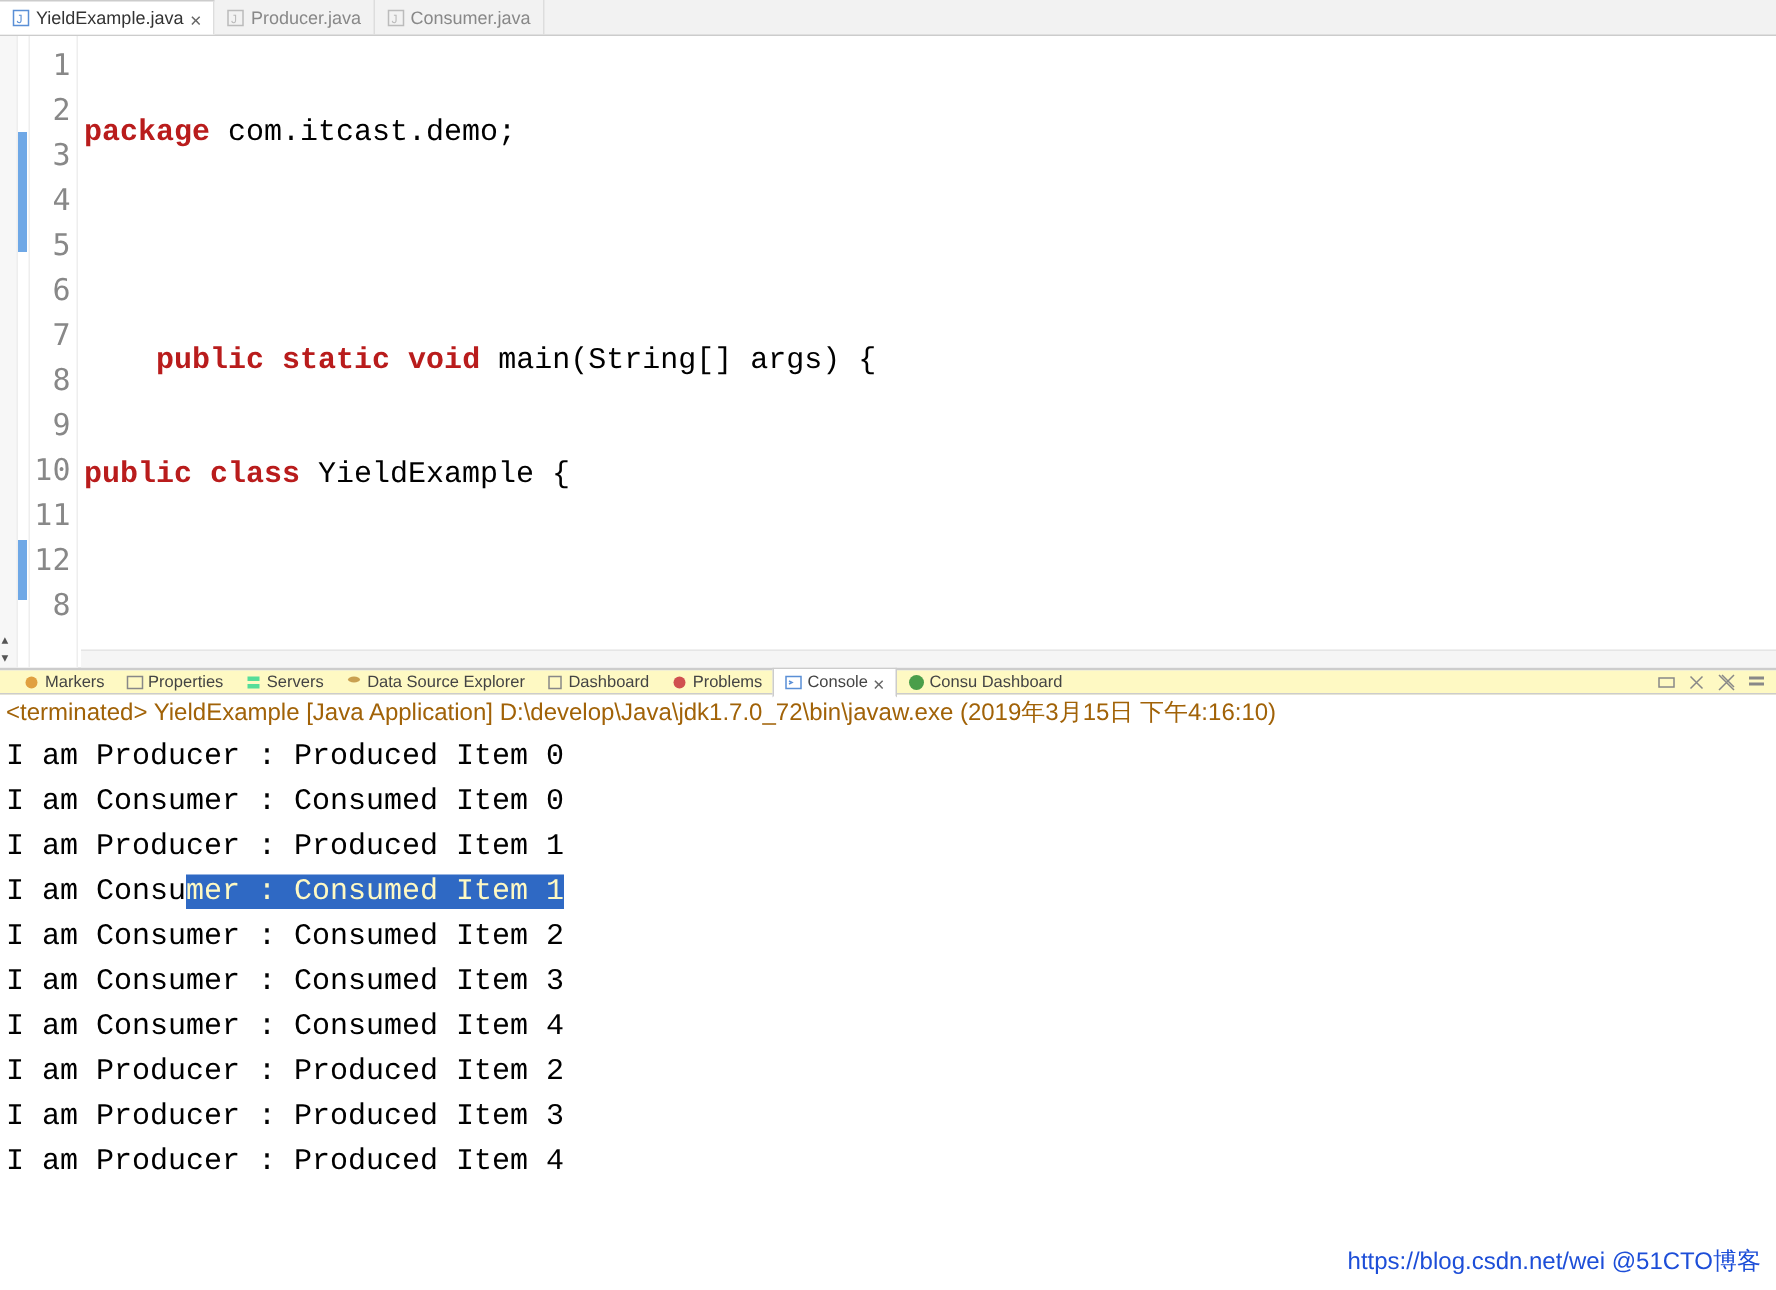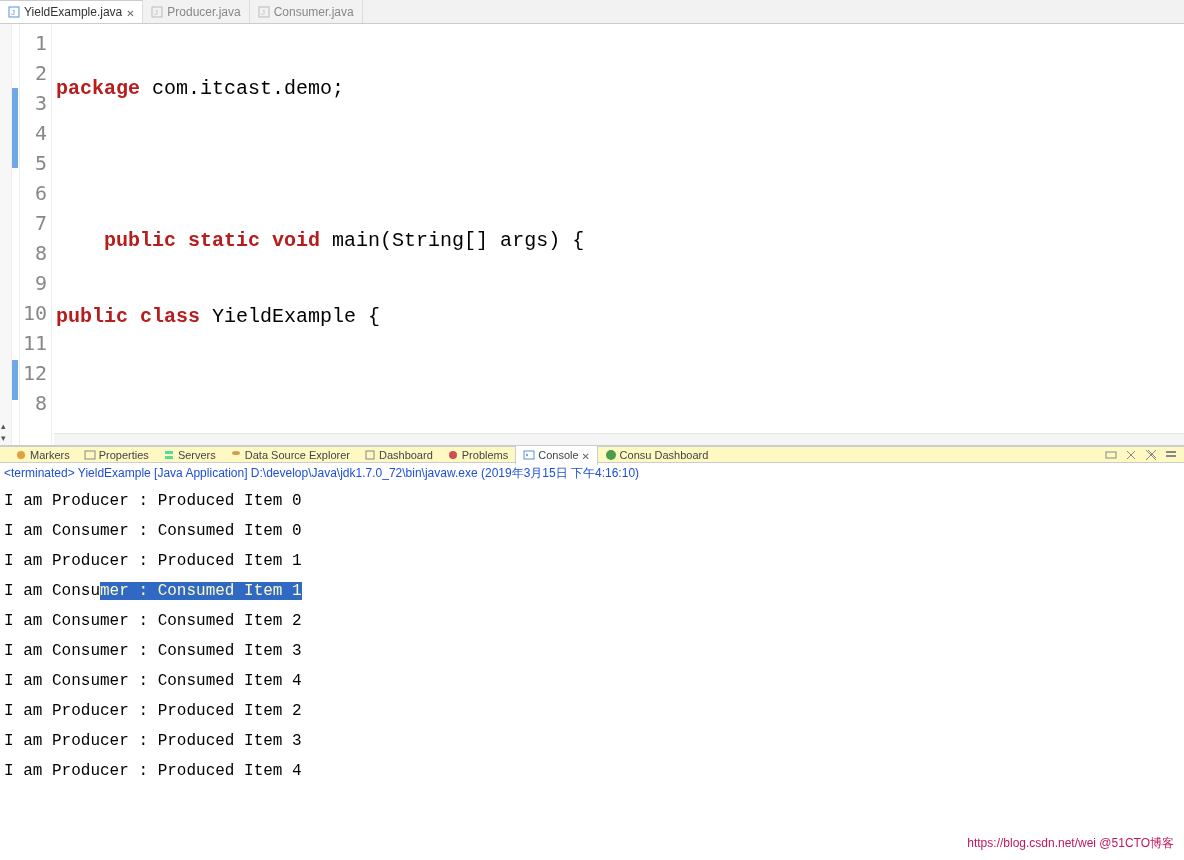--- a/index.html
+++ b/index.html
@@ -176,41 +176,41 @@
       display: flex;
       gap: 6px;
       padding-right: 6px;
     }
     .view-tool {
       width: 14px; height: 14px;
       color: #666;
       cursor: pointer;
     }
     .term-line {
-      color: #1d4ed8;
-      font-size: 12px;
+      color: #a16207;
+      font-size: 16px;
       padding: 2px 4px;
     }
     .console-output {
       font-family: Consolas, "Courier New", monospace;
-      font-size: 16px;
+      font-size: 20px;
       padding: 2px 4px;
       line-height: 30px;
       white-space: pre;
     }
     .seltext {
       background: #2f69c4;
       color: #fef9c3;
     }
     .watermark {
       position: absolute;
       bottom: 8px;
       right: 10px;
-      color: #be185d;
-      font-size: 12px;
+      color: #1d4ed8;
+      font-size: 16px;
     }
   </style>
 </head>
 <body>
 
 <div class="editor-tabbar">
   <div class="editor-tab active">
     <span class="java-icon">
       <svg viewBox="0 0 12 12">
           <rect x="1" y="1" width="10" height="10" fill="none" stroke="#5a8fd6"></rect>

